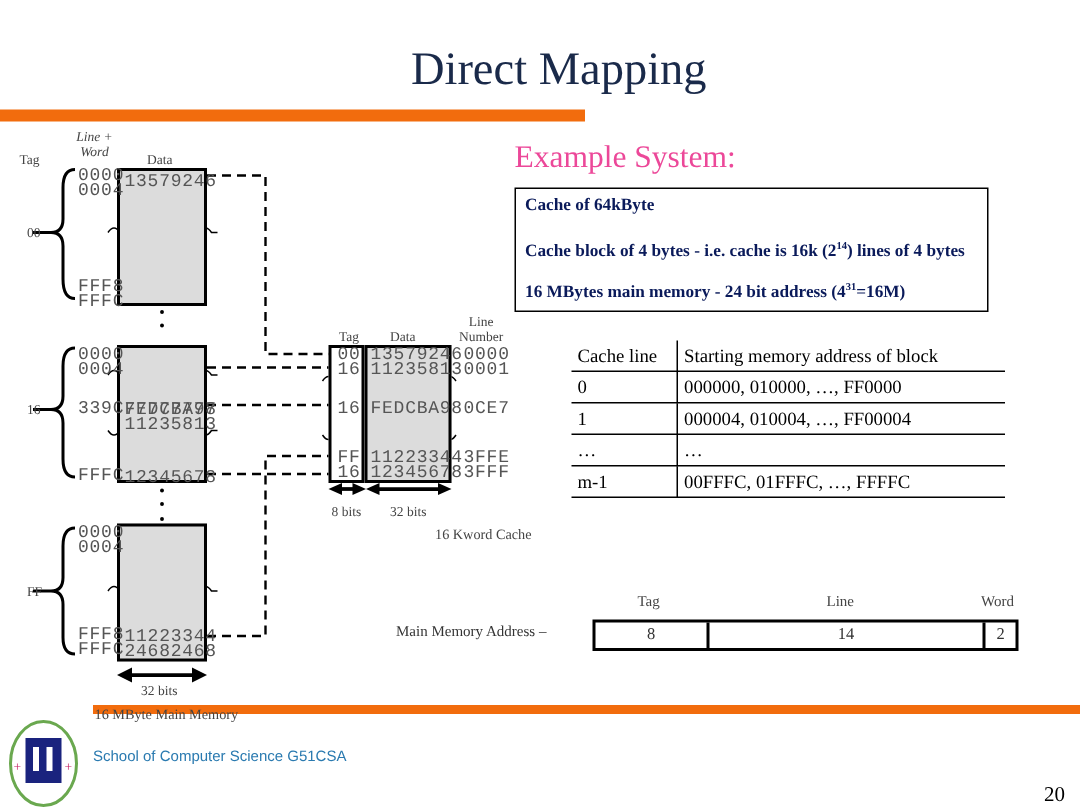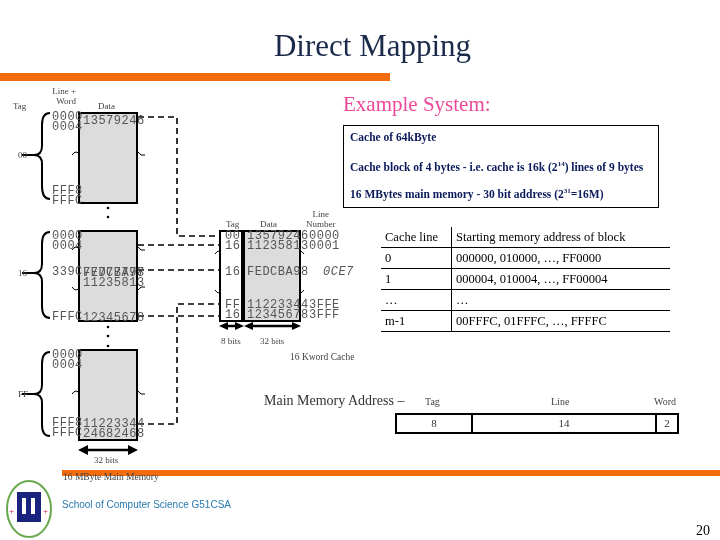--- a/index.html
+++ b/index.html
@@ -26,22 +26,22 @@
 <body>
 
 <div class="abs title">Direct Mapping</div>
 <div class="abs orange-bar" style="left:0;top:73px;width:390px;"></div>
 <div class="abs orange-bar" style="left:62px;top:470px;width:658px;height:6px;"></div>
 
 <div class="abs subtitle">Example System:</div>
 
 <div class="abs info-box">
   <div class="info-line" style="top:5px;">Cache of 64kByte</div>
-  <div class="info-line" style="top:34px;"><span>Cache block of 4 bytes - i.e. cache is 16k (2</span><sup style="font-size:7px">14</sup><span>) lines of 9 bytes</span></div>
-  <div class="info-line" style="top:61px;"><span>16 MBytes main memory - 30 bit address (2</span><sup style="font-size:7px">31</sup><span>=16M)</span></div>
+  <div class="info-line" style="top:34px;"><span>Cache block of 4 bytes - i.e. cache is 16k (2</span><sup style="font-size:7px">14</sup><span>) lines of 4 bytes</span></div>
+  <div class="info-line" style="top:61px;"><span>16 MBytes main memory - 24 bit address (4</span><sup style="font-size:7px">31</sup><span>=16M)</span></div>
 </div>
 
 <svg class="abs" style="left:0;top:0;" width="720" height="540">
   <g stroke="#000" stroke-width="1.6" fill="none" stroke-dasharray="6,4">
 
     <path d="M138 117 H177 V236 H225"></path>
 
     <path d="M138 245 H225"></path>
 
     <path d="M138 270 H225"></path>
@@ -90,21 +90,21 @@
     <line x1="223" y1="326" x2="240" y2="326"></line>
     <polygon points="219,326 228,322 228,330" stroke="none"></polygon>
     <polygon points="244,326 235,322 235,330" stroke="none"></polygon>
     <line x1="248" y1="326" x2="297" y2="326"></line>
     <polygon points="244,326 253,322 253,330" stroke="none"></polygon>
     <polygon points="301,326 292,322 292,330" stroke="none"></polygon>
   </g>
 </svg>
 
 <div class="abs lbl" style="left:13px;top:101px;">Tag</div>
-<div class="abs lbl" style="left:50px;top:86px;text-align:right;width:26px;">
+<div class="abs lbl" style="left:50px;top:86px;text-align:center;width:26px;font-style:italic;">
     <div>Line +</div>
     <div>Word</div>
   </div>
 <div class="abs lbl" style="left:98px;top:101px;">Data</div>
 
 <div class="abs mem-block" style="left:78px;top:112px;width:60px;height:92px;">
   <div class="mono" style="position:absolute;left:3px;top:0;">13579246</div>
 </div>
 <div class="abs lbl" style="left:18px;top:150px;">00</div>
 <div class="abs mono" style="left:52px;top:112px;line-height:10px;">
@@ -178,21 +178,21 @@
 <div class="abs mono" style="left:247px;top:265px;">FEDCBA98</div>
 <div class="abs mono" style="left:247px;top:300px;line-height:10px;">
     <div>11223344</div>
     <div>12345678</div>
   </div>
 
 <div class="abs mono" style="left:309px;top:231px;line-height:10px;">
     <div>0000</div>
     <div>0001</div>
   </div>
-<div class="abs mono" style="left:323px;top:265px;font-style:italic;">0CE7</div>
+<div class="abs mono" style="left:309px;top:265px;">0CE7</div>
 <div class="abs mono" style="left:309px;top:300px;line-height:10px;">
     <div>3FFE</div>
     <div>3FFF</div>
   </div>
 
 <div class="abs lbl" style="left:221px;top:336px;">8 bits</div>
 <div class="abs lbl" style="left:260px;top:336px;">32 bits</div>
 <div class="abs lbl" style="left:290px;top:352px;font-size:9.5px;">16 Kword Cache</div>
 
 <table class="abs tbl">
@@ -213,21 +213,21 @@
     <td class="c1">…</td>
     <td class="c2">…</td>
   </tr>
   <tr>
     <td class="c1">m-1</td>
     <td class="c2">00FFFC, 01FFFC, …, FFFFC</td>
   </tr>
 </tbody>
   </table>
 
-<div class="abs lbl" style="left:264px;top:393px;font-size:14px;color:#333;">Main Memory Address –</div>
+<div class="abs lbl" style="left:264px;top:416px;font-size:10px;color:#333;">Main Memory Address –</div>
 <div class="abs lbl" style="left:425px;top:396px;font-size:10px;">Tag</div>
 <div class="abs lbl" style="left:551px;top:396px;font-size:10px;">Line</div>
 <div class="abs lbl" style="left:654px;top:396px;font-size:10px;">Word</div>
 <div class="abs addr-box">
   <div class="addr-cell" style="left:0;width:74px;border-right:2px solid #000;">8</div>
   <div class="addr-cell" style="left:76px;width:182px;border-right:2px solid #000;">14</div>
   <div class="addr-cell" style="left:260px;width:20px;">2</div>
 </div>
 
 <svg class="abs" style="left:3px;top:478px;" width="52" height="62">

